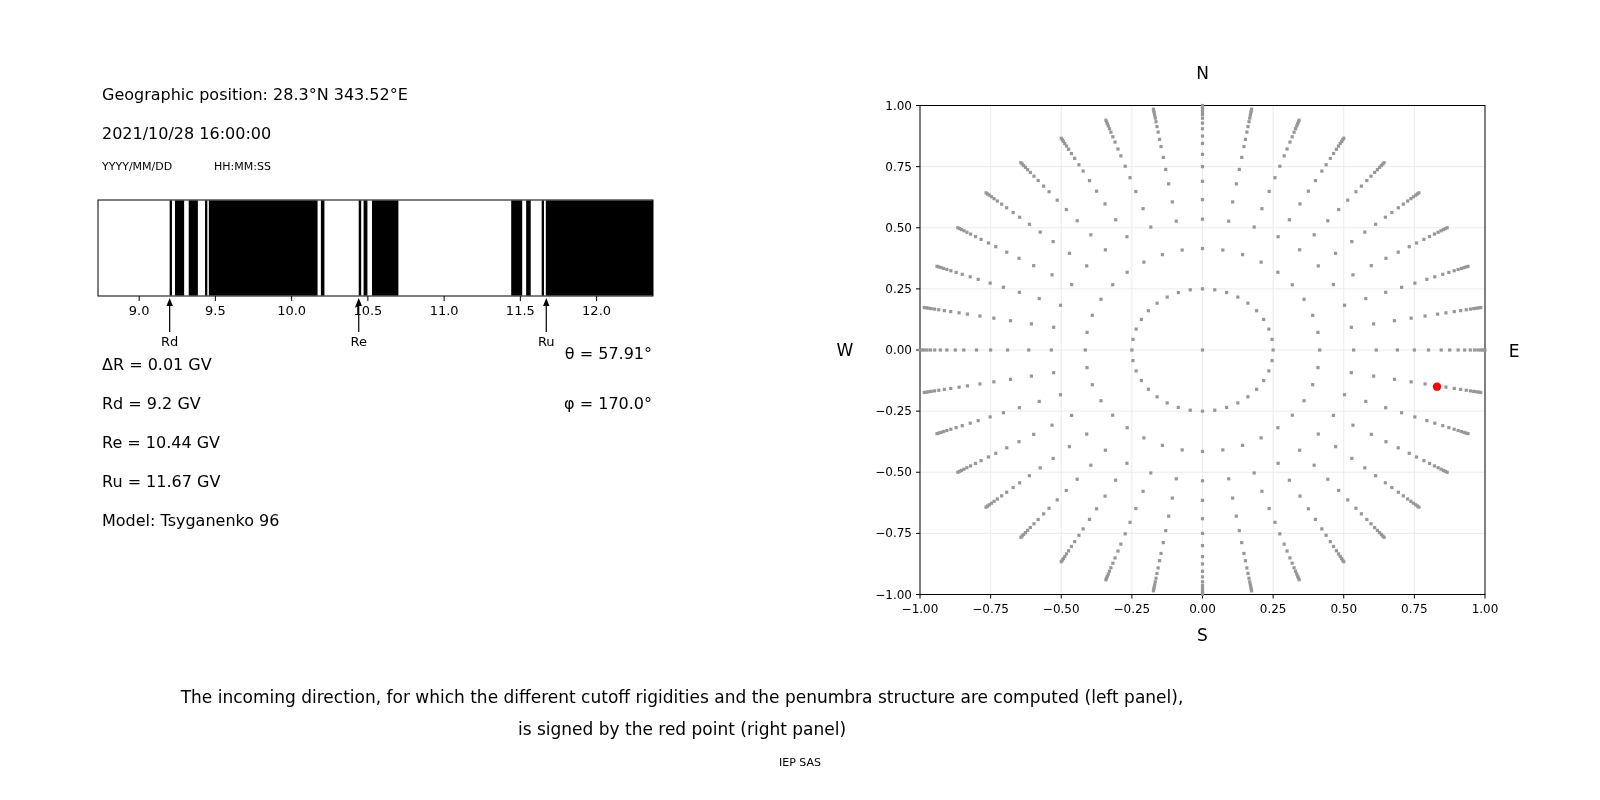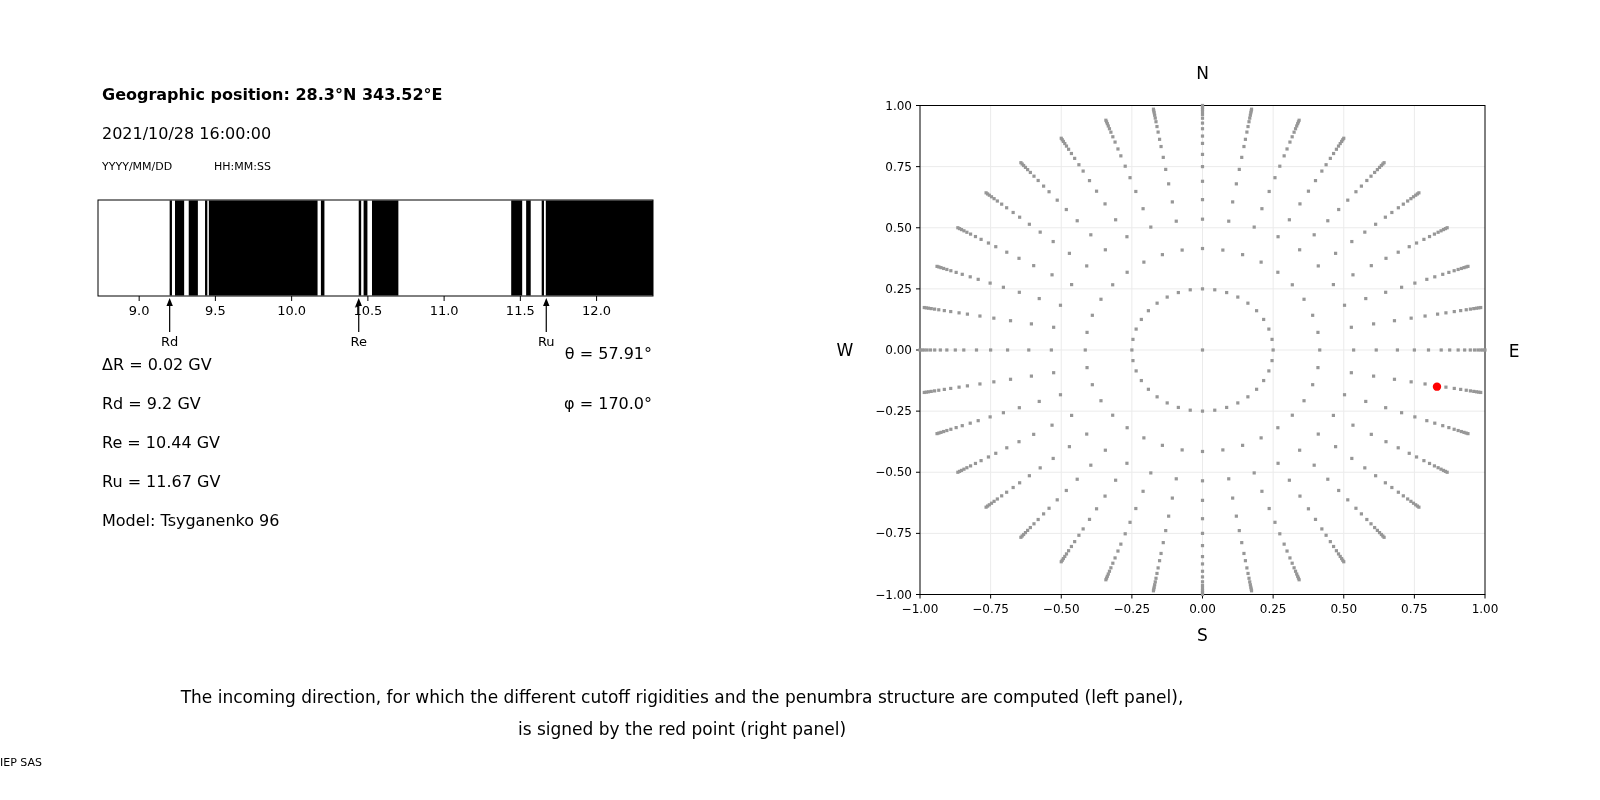--- a/index.html
+++ b/index.html
@@ -4,33 +4,33 @@
 <style>
   html,body{margin:0;padding:0;background:#ffffff;}
   body{width:1600px;height:800px;position:relative;overflow:hidden;
        font-family:"DejaVu Sans", sans-serif;color:#000;}
   .abs{position:absolute;white-space:nowrap;}
   .t16{font-size:16px;}
   .t17{font-size:16.5px;margin-top:40px;}
   .hint{font-size:11px;}
   .rightcol{text-align:right;}
   .caption{left:0;width:1364px;text-align:center;font-size:17px;}
-  .credit{left:0;width:1600px;text-align:left;font-size:11px;}
+  .credit{left:0;width:1600px;text-align:center;font-size:11px;}
   svg{position:absolute;left:0;top:0;}
 </style>
 </head>
 <body>
 
-<div class="abs t16" style="left:102px;top:85px;font-weight:bold;">Geographic position: 28.3°N 343.52°E</div>
+<div class="abs t16" style="left:102px;top:85px;">Geographic position: 28.3°N 343.52°E</div>
 <div class="abs t16" style="left:102px;top:124px;">2021/10/28 16:00:00</div>
 <div class="abs hint" style="left:102px;top:160px;text-align:center;">YYYY/MM/DD</div>
 <div class="abs hint" style="left:214px;top:160px;">HH:MM:SS</div>
 <div class="abs t17 rightcol" style="left:400px;top:162px;width:253px;">Direction ID: 270</div>
 
-<div class="abs t16" style="left:102px;top:355px;">ΔR = 0.02 GV</div>
+<div class="abs t16" style="left:102px;top:355px;">ΔR = 0.01 GV</div>
 <div class="abs t16" style="left:102px;top:394px;">Rd = 9.2 GV</div>
 <div class="abs t16" style="left:102px;top:433px;">Re = 10.44 GV</div>
 <div class="abs t16" style="left:102px;top:472px;">Ru = 11.67 GV</div>
 <div class="abs t16" style="left:102px;top:511px;">Model: Tsyganenko 96</div>
 
 <div class="abs t16 rightcol" style="left:450px;top:344px;width:202px;">θ = 57.91°</div>
 <div class="abs t16 rightcol" style="left:450px;top:394px;width:202px;">φ = 170.0°</div>
 
 <div class="abs caption" style="top:687px;">The incoming direction, for which the different cutoff rigidities and the penumbra structure are computed (left panel),</div>
 <div class="abs caption" style="top:719px;">is signed by the red point (right panel)</div>

